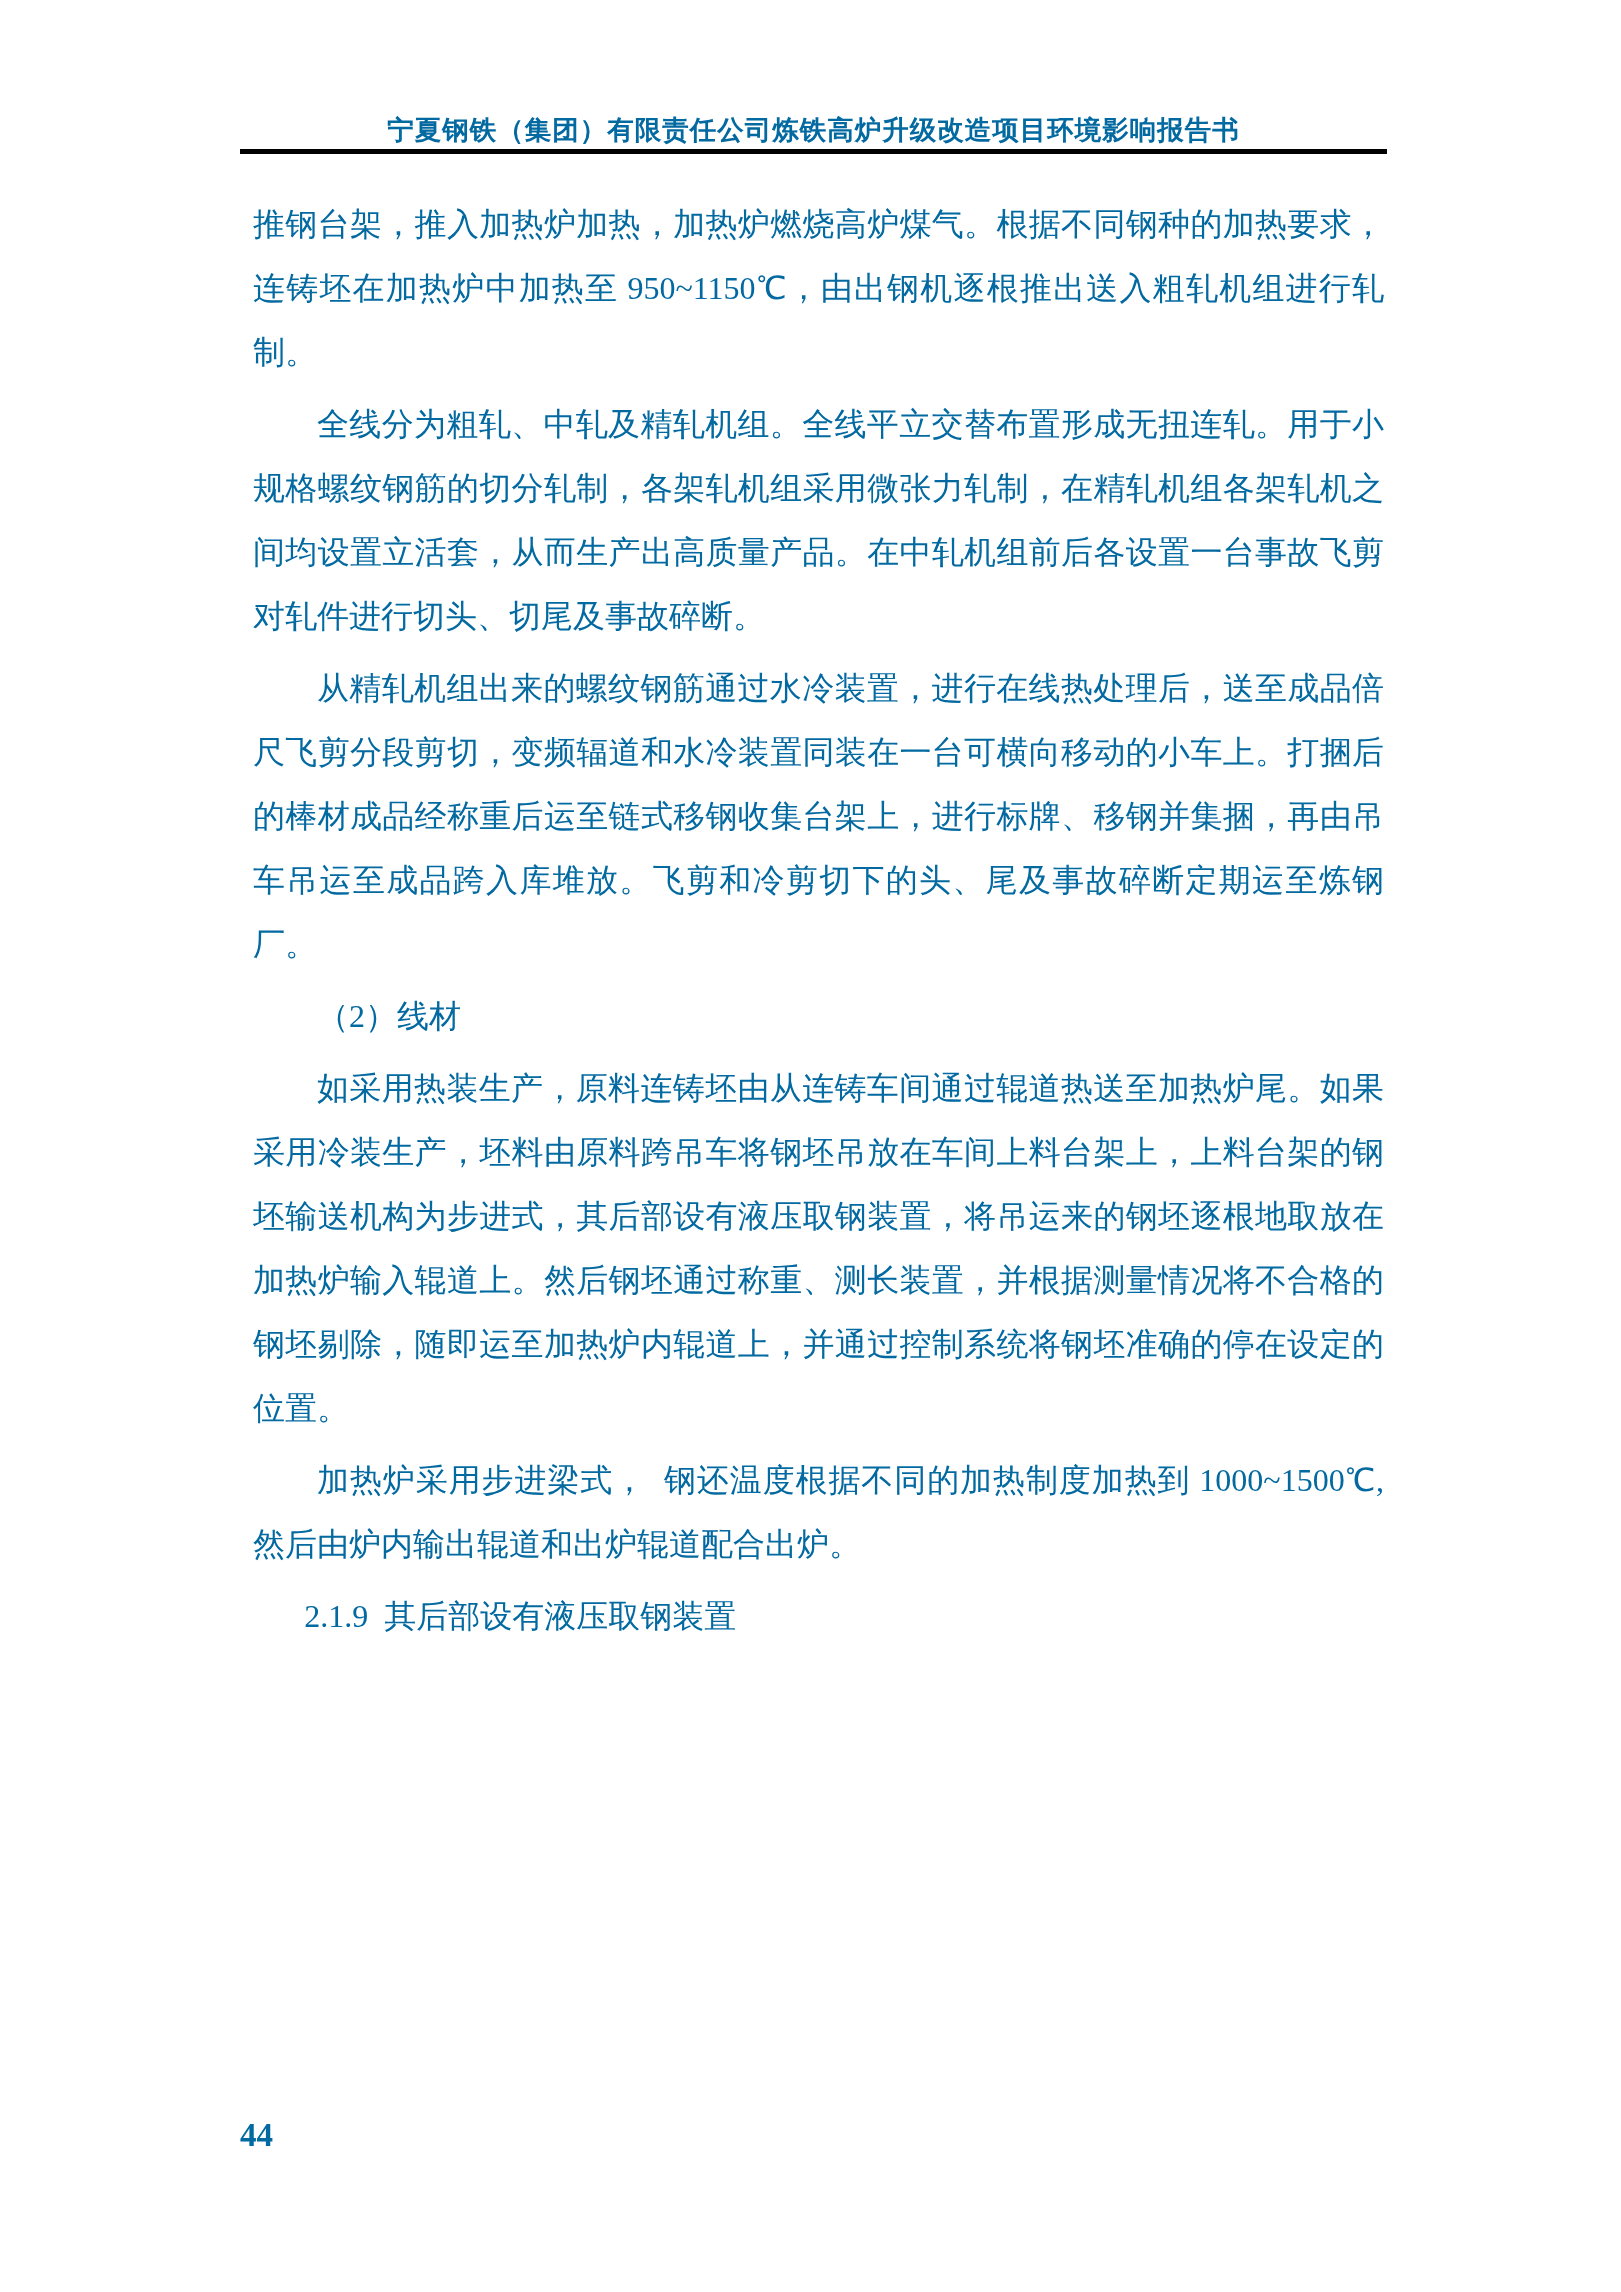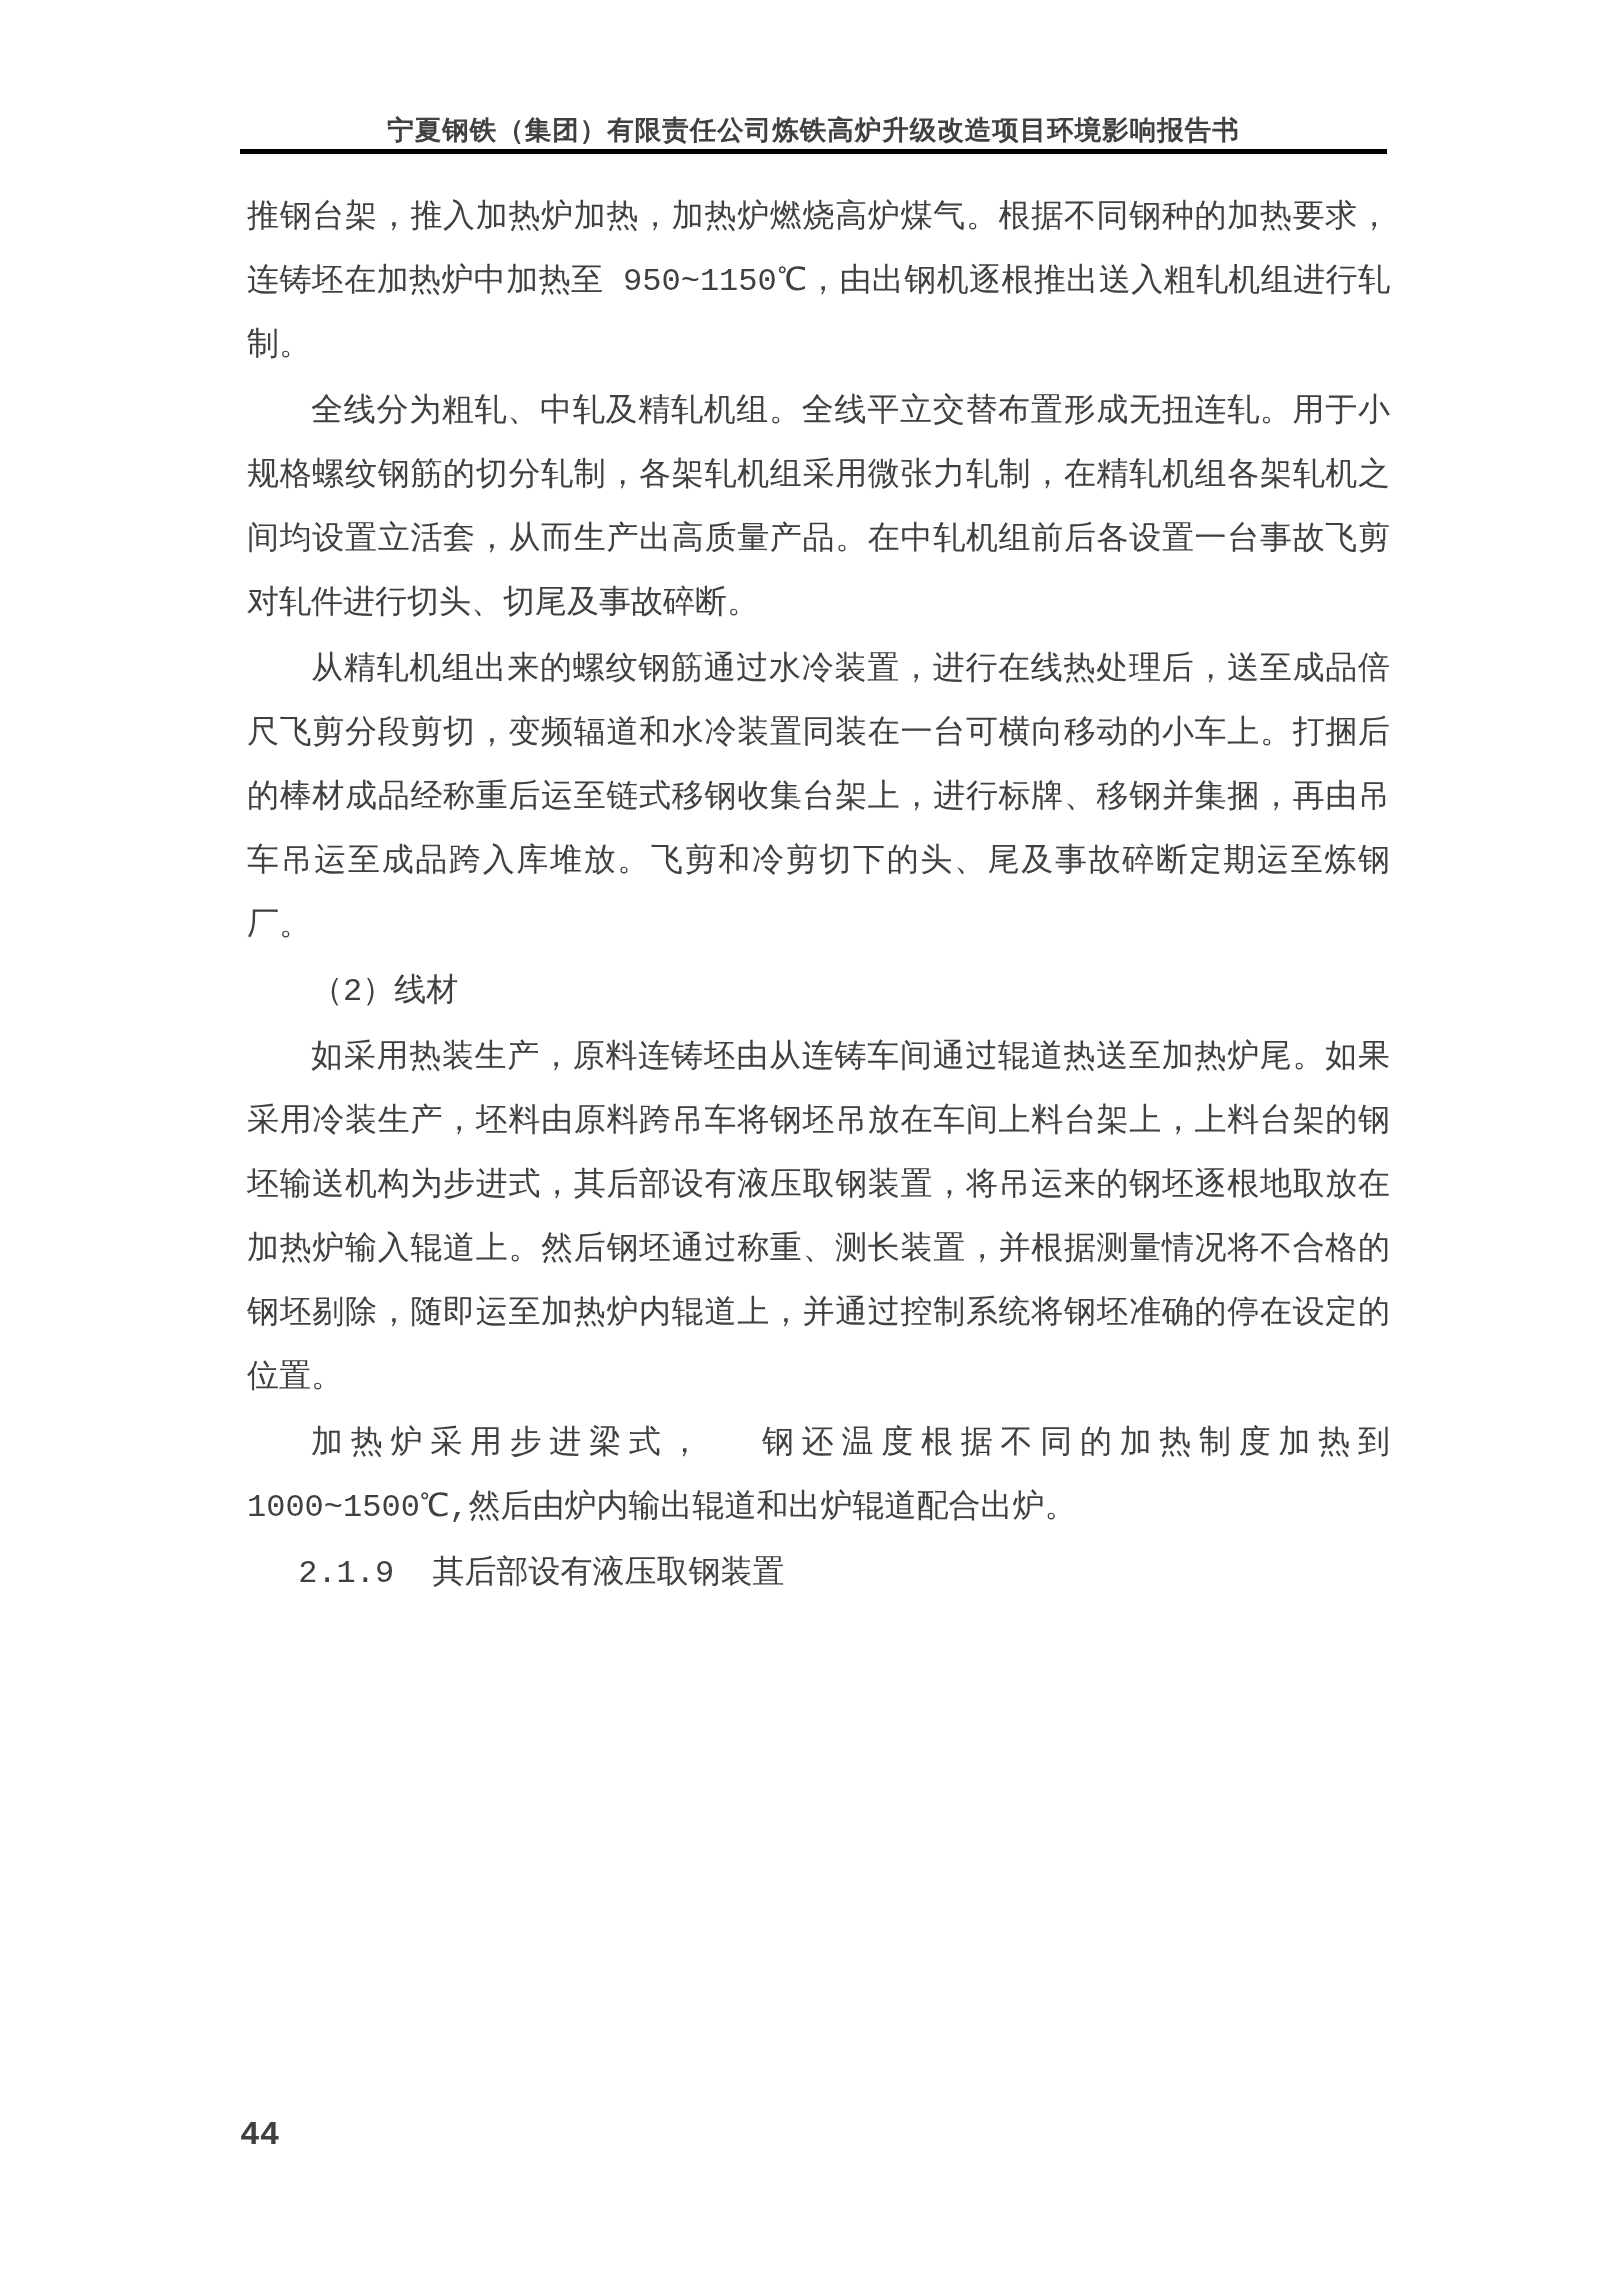--- a/index.html
+++ b/index.html
@@ -5,22 +5,22 @@
   html, body {
     margin: 0;
     padding: 0;
     background: #ffffff;
   }
   .page {
     position: relative;
     width: 1621px;
     height: 2293px;
     background: #ffffff;
-    color: #404040;
-    font-family: Liberation Mono, monospace;
+    color: #0369a1;
+    font-family: Liberation Serif, serif;
     overflow: hidden;
   }
   .running-header {
     position: absolute;
     top: 112px;
     left: 240px;
     width: 1147px;
     text-align: center;
     font-size: 26.5px;
     font-weight: bold;
@@ -39,21 +39,21 @@
     position: absolute;
     top: 184px;
     left: 245px;
     width: 1147px;
     font-size: 32px;
     line-height: 64px;
     text-align: justify;
     text-justify: inter-character;
   }
   .doc-body p {
-    margin: 2px;
+    margin: 8px;
     padding: 0;
     white-space: pre-wrap;
   }
   .doc-body p.indent {
     text-indent: 2em;
   }
   .doc-body p.heading {
     text-align: left;
     text-indent: 1.6em;
   }

